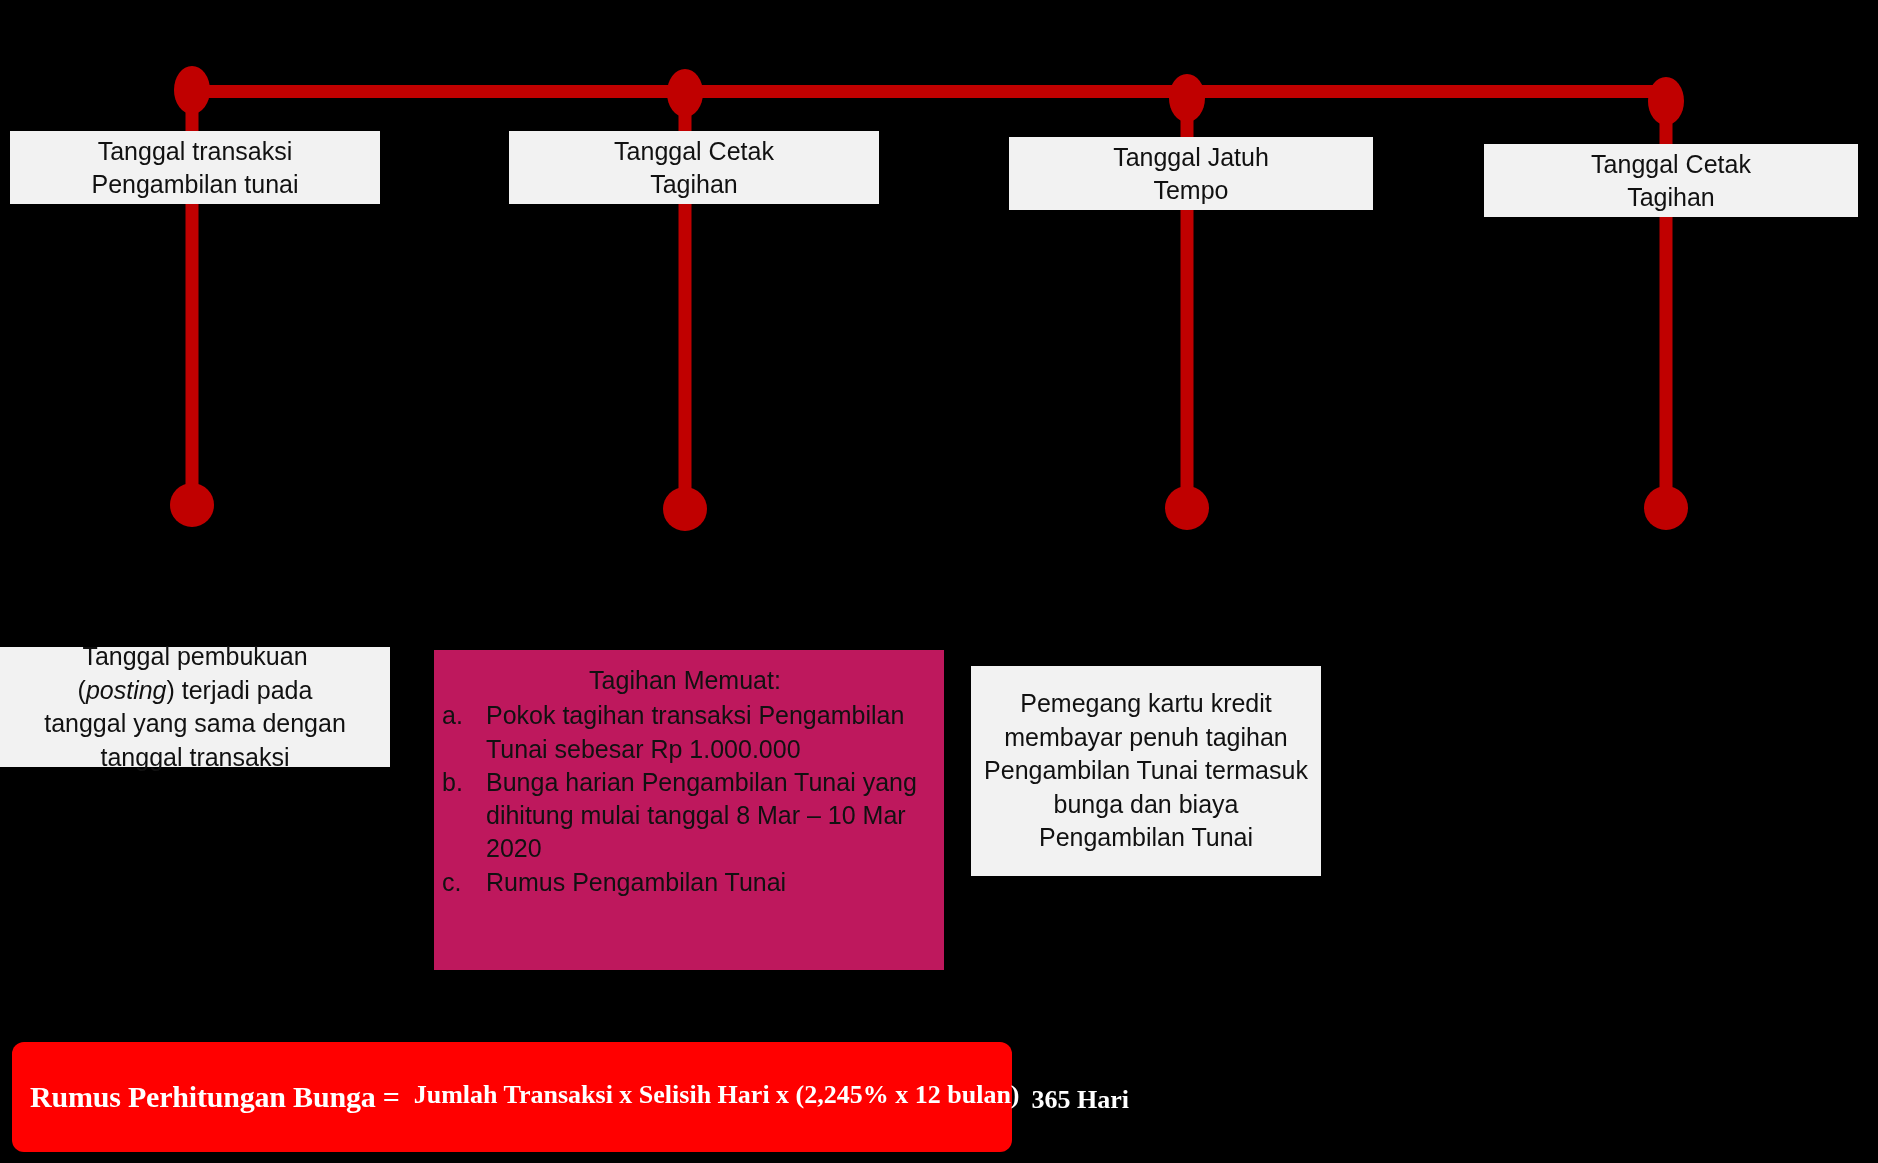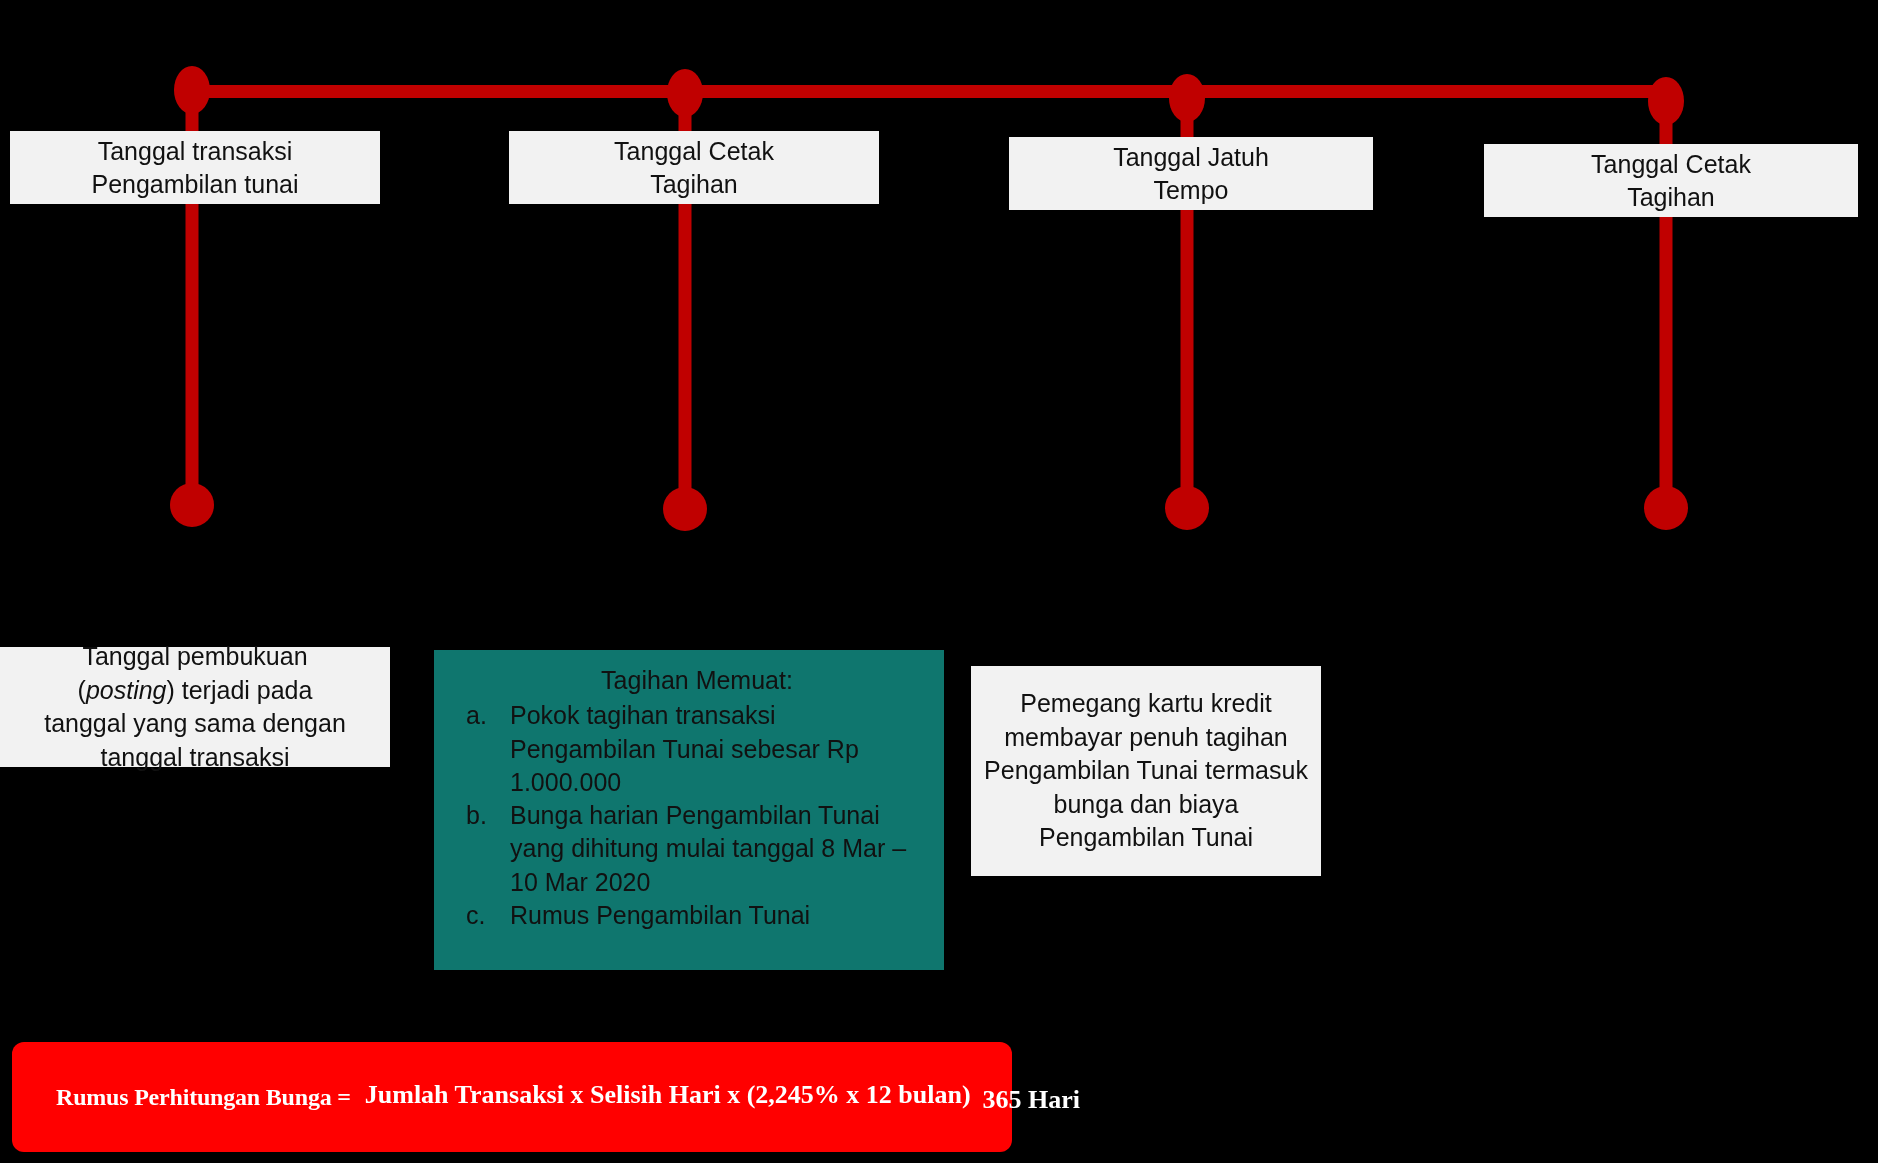--- a/index.html
+++ b/index.html
@@ -91,23 +91,23 @@
     z-index: 4;
   }
 
   .desc-box .inner { width: 100%; }
 
   .desc-box em { }
 
   
   .list-box {
     position: absolute;
-    background: #0f766e;
-    box-sizing: border-box;
-    padding: 14px 16px 16px 32px;
+    background: #be185d;
+    box-sizing: border-box;
+    padding: 14px 16px 16px 8px;
     font-size: 25px;
     line-height: 1.33;
     color: #111;
     z-index: 4;
   }
   .list-title {
     text-align: center;
     margin-bottom: 2px;
   }
   .list-row {
@@ -136,24 +136,23 @@
     display: flex;
     align-items: center;
     box-sizing: border-box;
     padding: 0 18px;
     z-index: 5;
   }
   .formula-label {
     color: #FFFFFF;
     font-family: "Liberation Serif", serif;
     font-weight: bold;
-    font-size: 24px;
+    font-size: 30px;
     white-space: nowrap;
     letter-spacing: -0.2px;
-    margin-left: 26px;
   }
   .fraction {
     display: inline-flex;
     flex-direction: row;
     align-items: center;
     margin-left: 8px;
     color: #FFFFFF;
     font-family: "Liberation Serif", serif;
     font-weight: bold;
     font-size: 26px;

